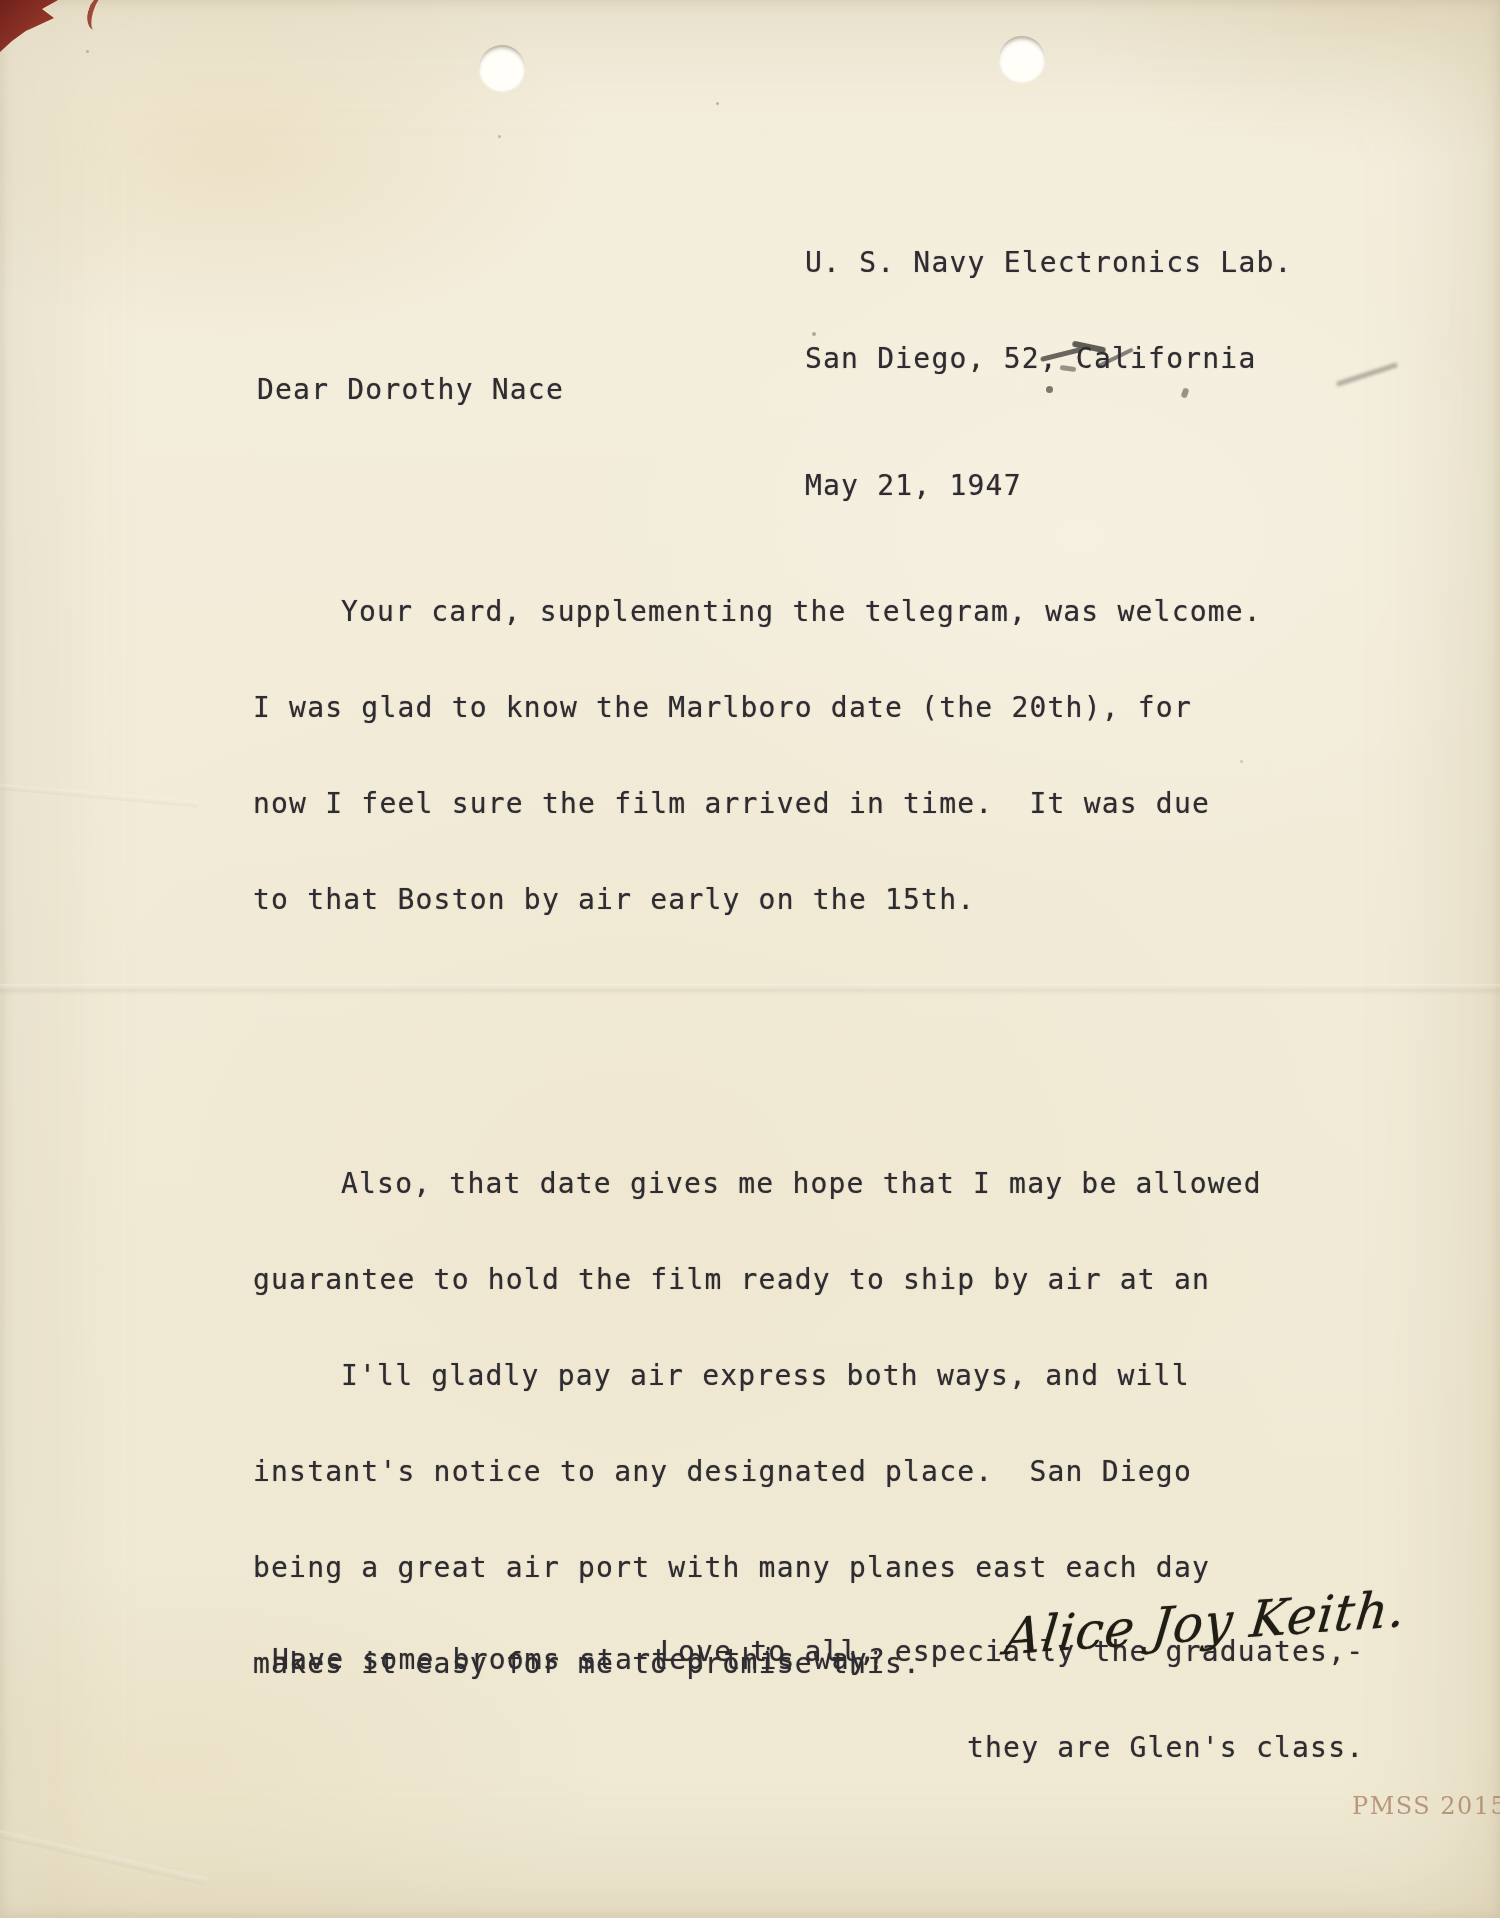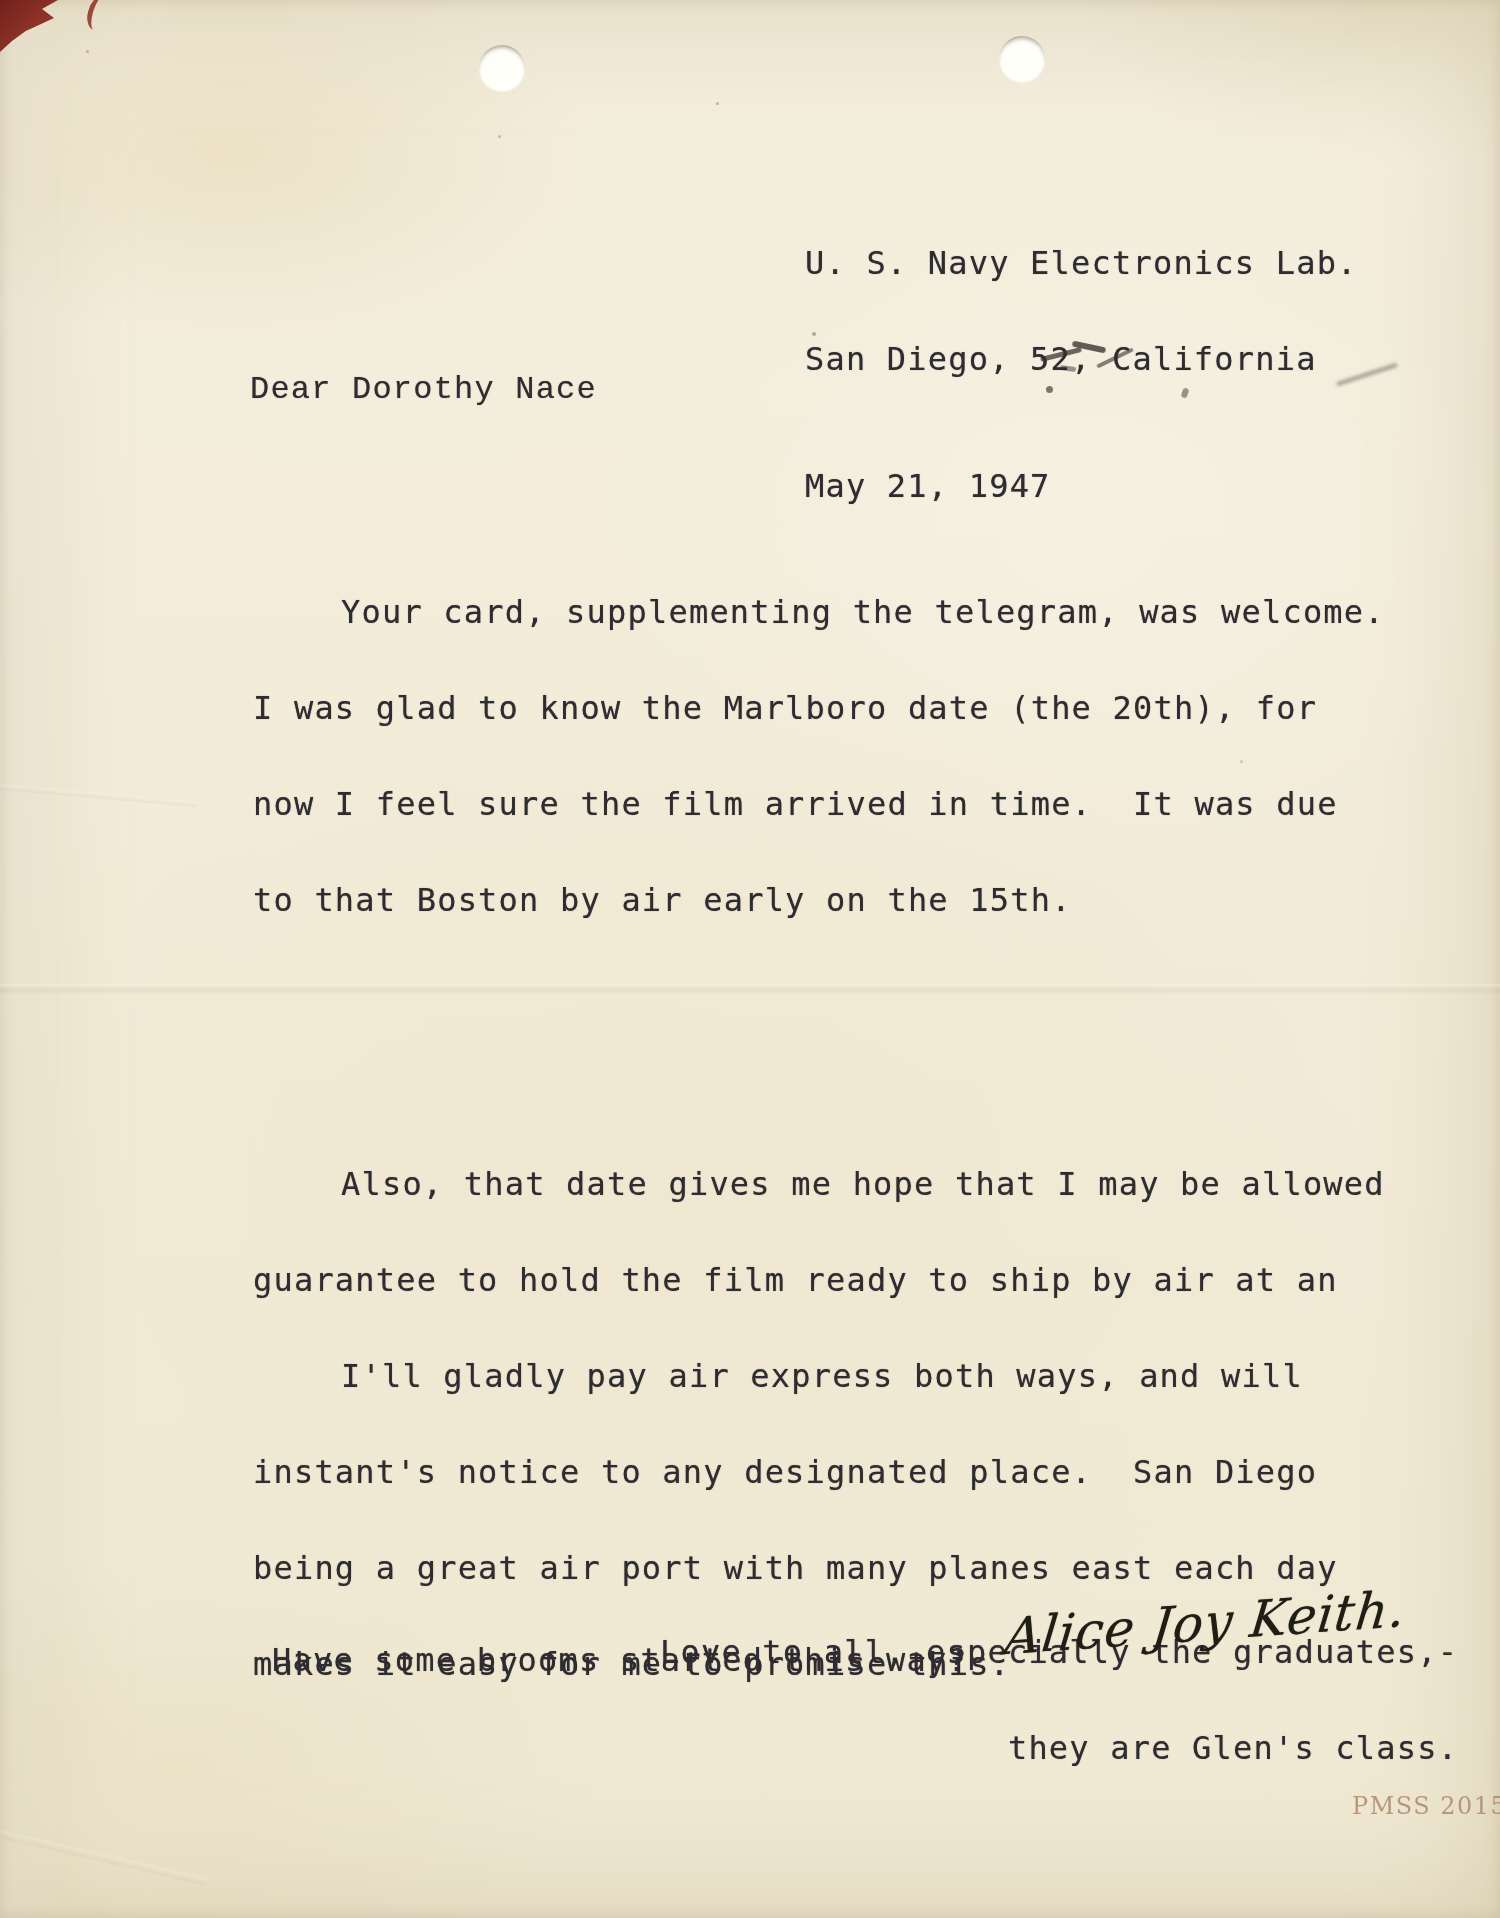--- a/index.html
+++ b/index.html
@@ -15,21 +15,21 @@
       radial-gradient(ellipse 700px 500px at 72% 28%, rgba(255,255,250,.22), transparent 72%),
       radial-gradient(ellipse 950px 720px at 42% 62%, rgba(238,229,204,.55), transparent 78%),
       radial-gradient(ellipse 430px 210px at 92% 1%, rgba(208,192,148,.22), transparent 70%),
       radial-gradient(ellipse 600px 300px at 12% 92%, rgba(214,196,150,.18), transparent 70%),
       linear-gradient(90deg, rgba(255,255,250,.30), transparent 4%),
       linear-gradient(#f4eedd,#efe8d2);
     box-shadow: inset 0 0 130px rgba(168,148,102,.33), inset 0 0 14px rgba(140,120,80,.22);
   }
   .txt{
     color:#2e2c31;
-    font-size:32px;line-height:32px;letter-spacing:1.2px;
+    font-size:28px;line-height:32px;letter-spacing:1.2px;
     text-shadow:0 0 1px rgba(46,44,49,.55);
     white-space:pre;
   }
   .abs{position:absolute;}
   .line{height:32px;}
   .ind{padding-left:88px;}
   .para{margin-bottom:28px;}
   .hole{
     position:absolute;width:46px;height:46px;border-radius:50%;
     background:radial-gradient(circle at 50% 62%, #fffef9 58%, #f8f3e5 100%);
@@ -90,21 +90,21 @@
   <div class="speck" style="left:498px;top:135px;width:3px;height:3px;opacity:.3;"></div>
   <div class="speck" style="left:812px;top:332px;width:4px;height:4px;opacity:.4;"></div>
   <div class="speck" style="left:1240px;top:760px;width:3px;height:3px;opacity:.22;"></div>
 
   <div class="abs txt" style="left:805px;top:183px;">
     <div class="line">U. S. Navy Electronics Lab.</div>
     <div class="line">San Diego, 52, California</div>
     <div class="line" style="margin-top:31px;">May 21, 1947</div>
   </div>
 
-  <div class="abs txt" style="left:250px;top:374px;font-family:Liberation Mono, monospace;">Dear Dorothy Nace</div>
+  <div class="abs txt" style="left:257px;top:374px;">Dear Dorothy Nace</div>
 
   <div class="abs txt" style="left:253px;top:436px;">
 
     <div class="para">
       <div class="line ind">Your card, supplementing the telegram, was welcome.</div>
       <div class="line">I was glad to know the Marlboro date (the 20th), for</div>
       <div class="line">now I feel sure the film arrived in time.  It was due</div>
       <div class="line">to that Boston by air early on the 15th.</div>
     </div>
 

